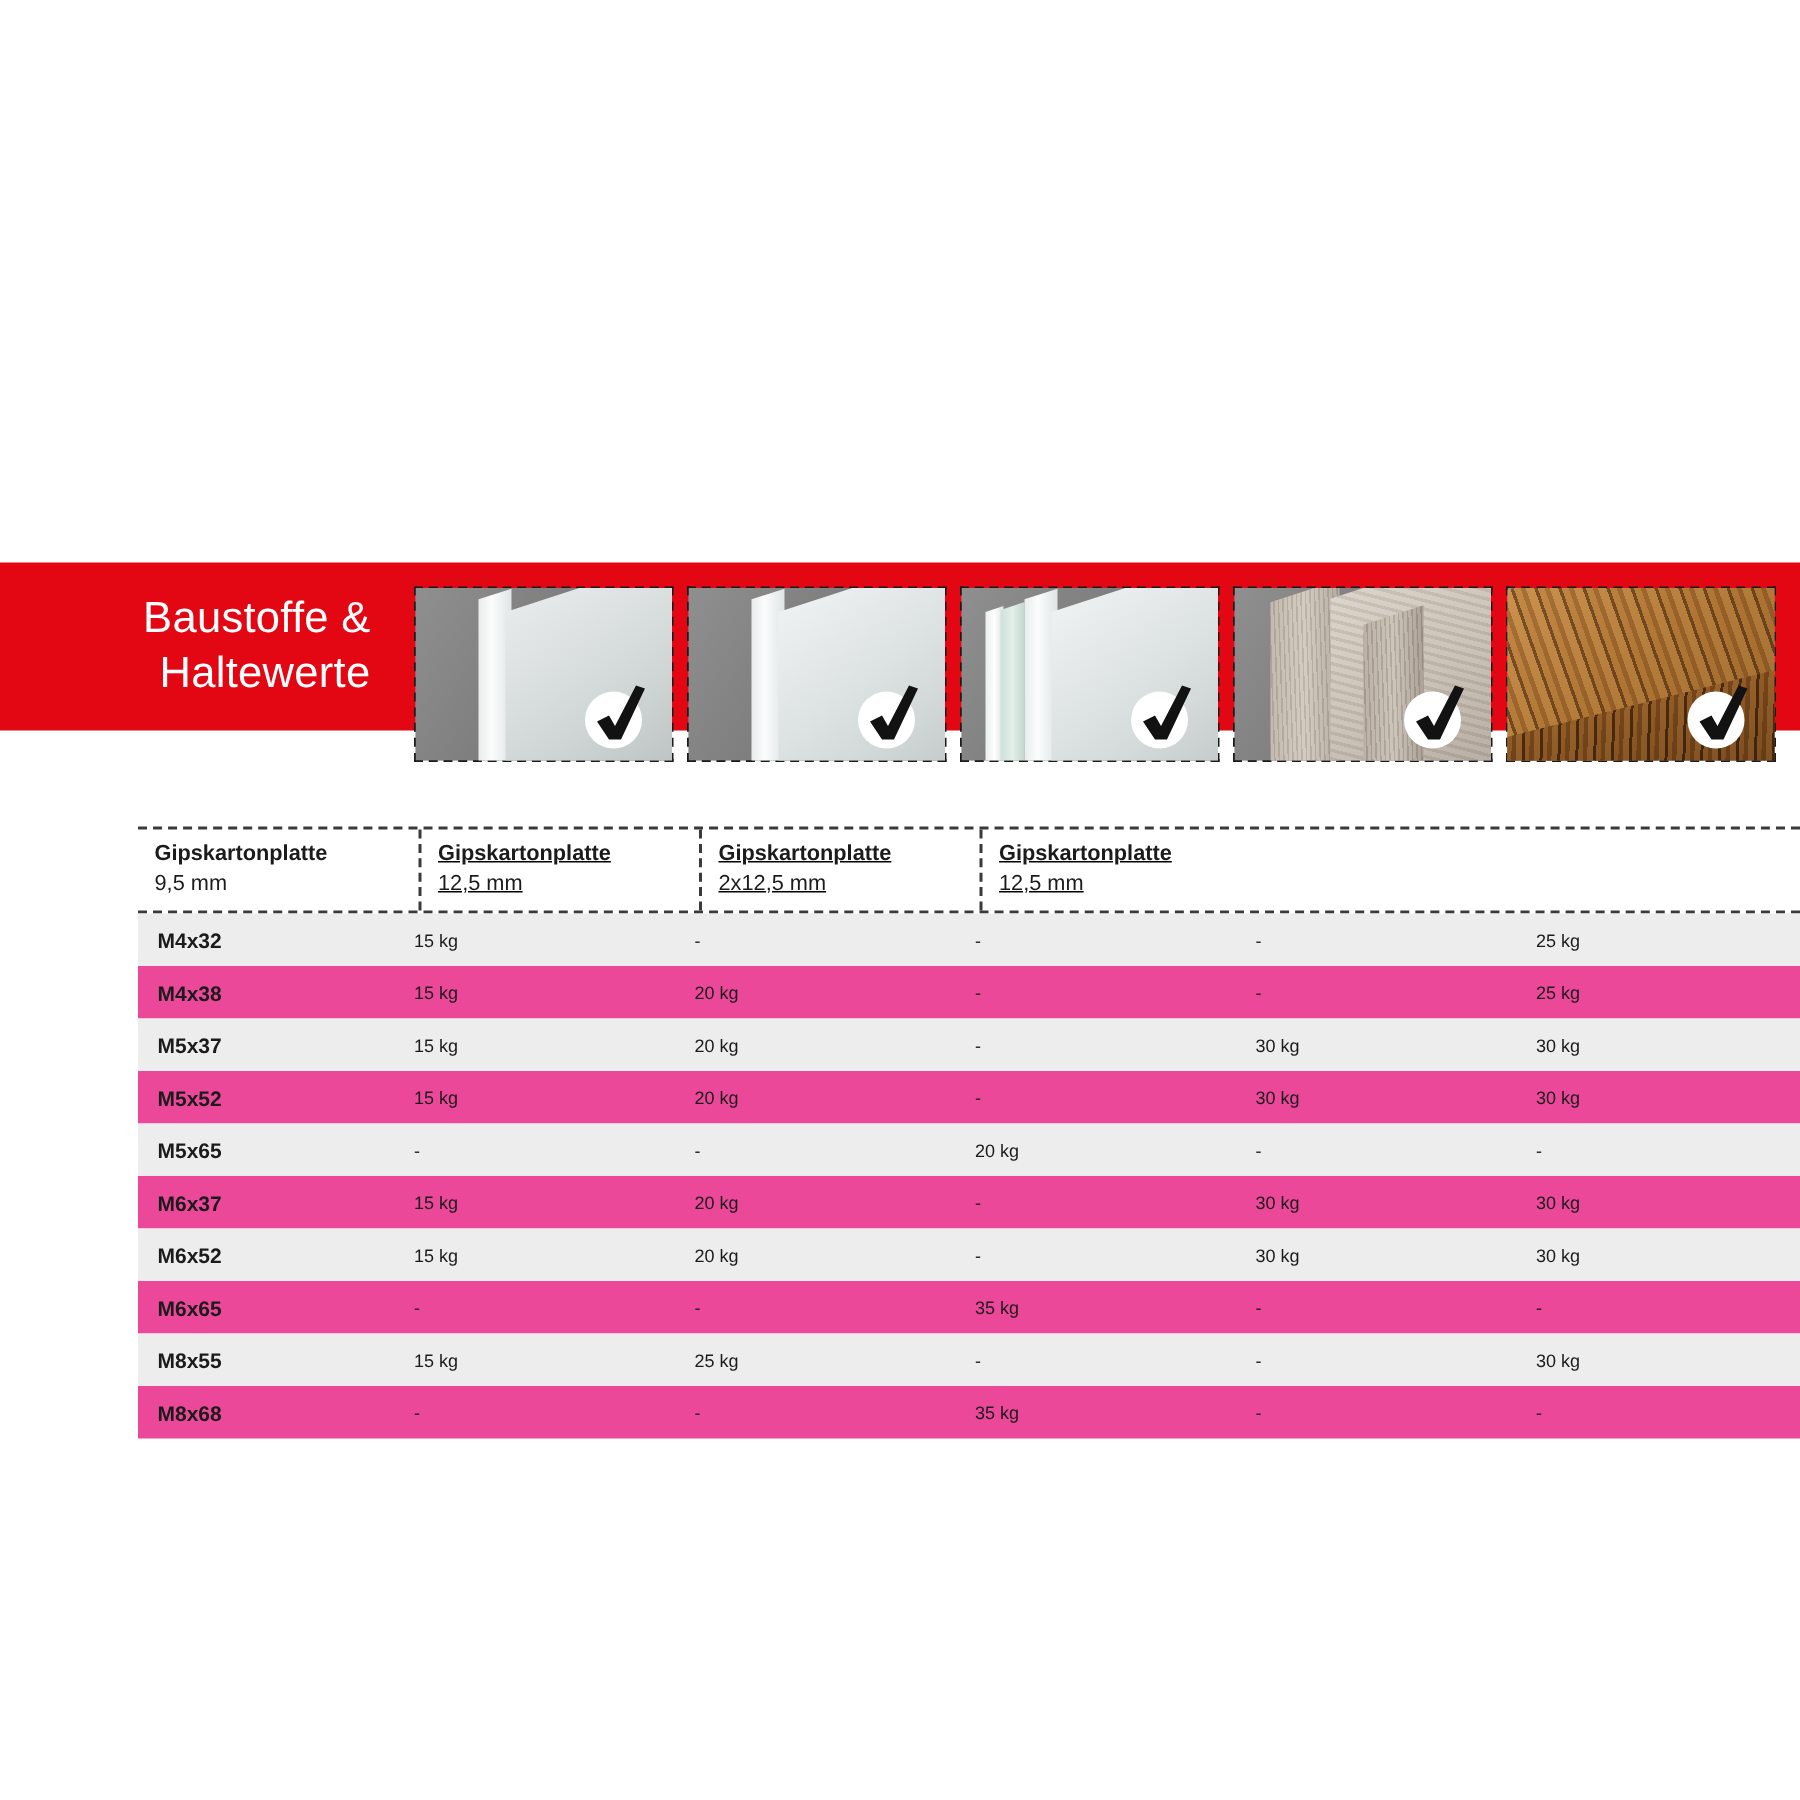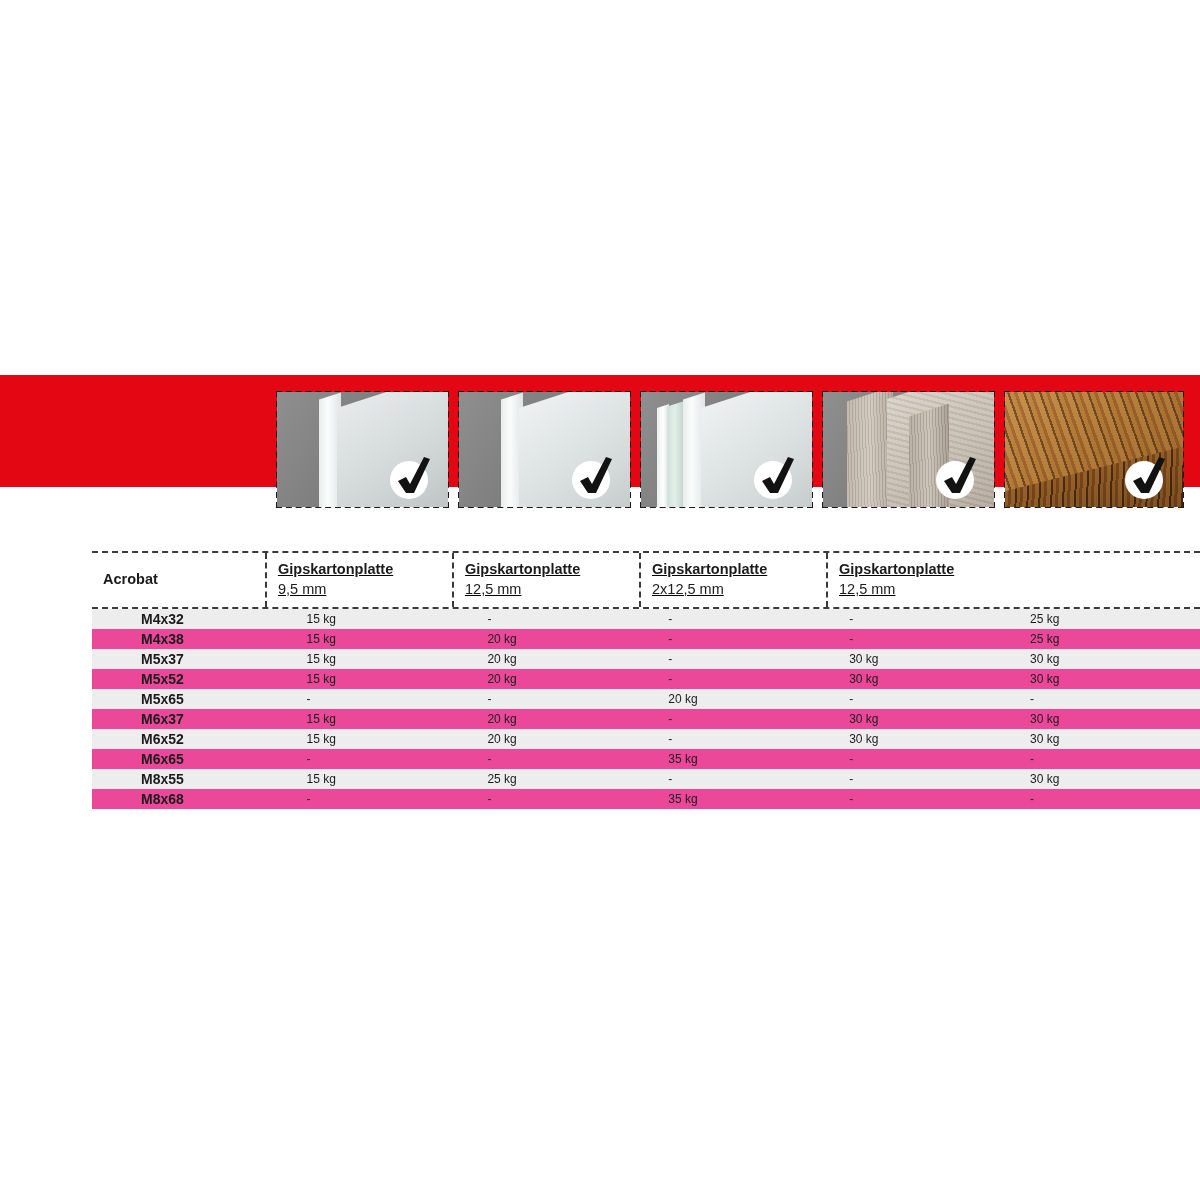--- a/index.html
+++ b/index.html
@@ -166,40 +166,44 @@
     padding: 9px 0 10px 11px;
     height: 54px;
     display:flex; flex-direction:column; justify-content:center;
   }
   .thead .cell + .cell { border-left: 2px dashed #3a3a3a; text-decoration: underline; }
   .th-top { font-size: 14.5px; font-weight: 700; color:#1b1b1b; line-height:1.35; }
   .th-sub { font-size: 14.5px; font-weight: 400; color:#1b1b1b; line-height:1.35; }
   .th-inline-b { font-weight: 700; }
   .th-inline-n { font-weight: 400; }
 
-  .tbody .trow { height: 20px; align-items: center; padding-left: 36px; }
+  .tbody .trow { height: 35px; align-items: center; }
   .tbody .trow.odd { background: #ededed; }
   .tbody .trow.even { background: #ec4899; }
   .tbody .cell { padding-left: 11px; font-size: 12px; color:#1b1b1b; }
   .tbody .cell.first { font-weight: 700; font-size: 14px; padding-left: 13px; }
 
   
   .c0 { width: 173px; }
   .c1 { width: 187px; }
   .c2 { width: 187px; }
   .c3 { width: 187px; }
   .c4 { width: 187px; }
   .c5 { width: 187px; flex: 1 1 auto; }
 </style>
 </head>
 <body>
 
 <div class="page">
 
   <div class="banner"></div>
+  <div class="banner-title">
+    <span class="l1">Baustoffe &amp;</span>
+    <span class="l2">Haltewerte</span>
+  </div>
 
   <div class="tiles">
 
     <div class="tile">
       <div class="bg-gray"></div>
       <div class="board">
         <div class="gk-edge"></div>
         <div class="gk-face"></div>
       </div>
       <div class="check">
@@ -268,23 +272,20 @@
         </svg>
       </div>
     </div>
 
   </div>
 
   <div class="table">
 
     <div class="thead">
       <div class="trow">
-        <div class="cell c0">
-          <span class="th-top">Acrobat</span>
-        </div>
         <div class="cell c1">
           <span class="th-top">Gipskartonplatte</span>
           <span class="th-sub">9,5 mm</span>
         </div>
         <div class="cell c2">
           <span class="th-top">Gipskartonplatte</span>
           <span class="th-sub">12,5 mm</span>
         </div>
         <div class="cell c3">
           <span class="th-top">Gipskartonplatte</span>

